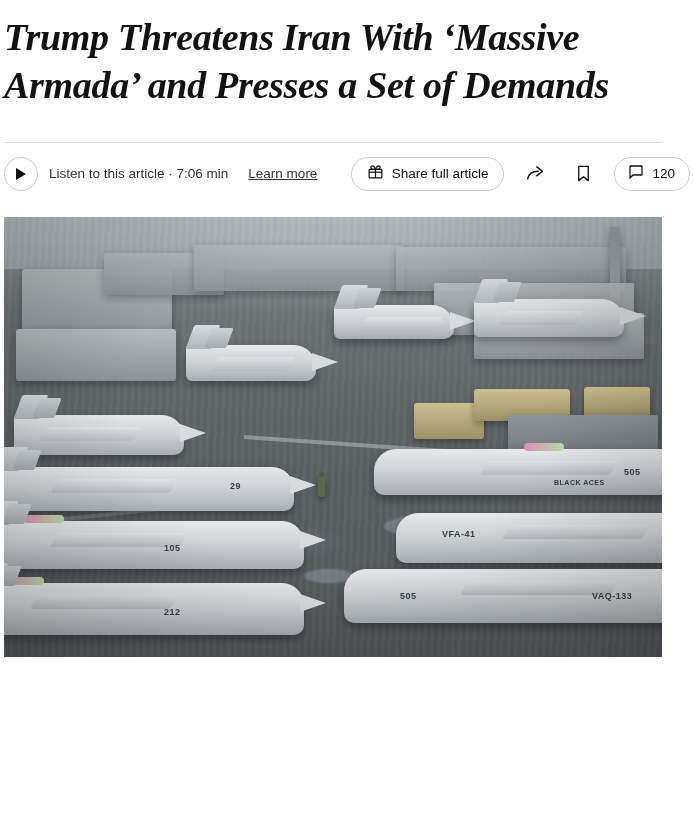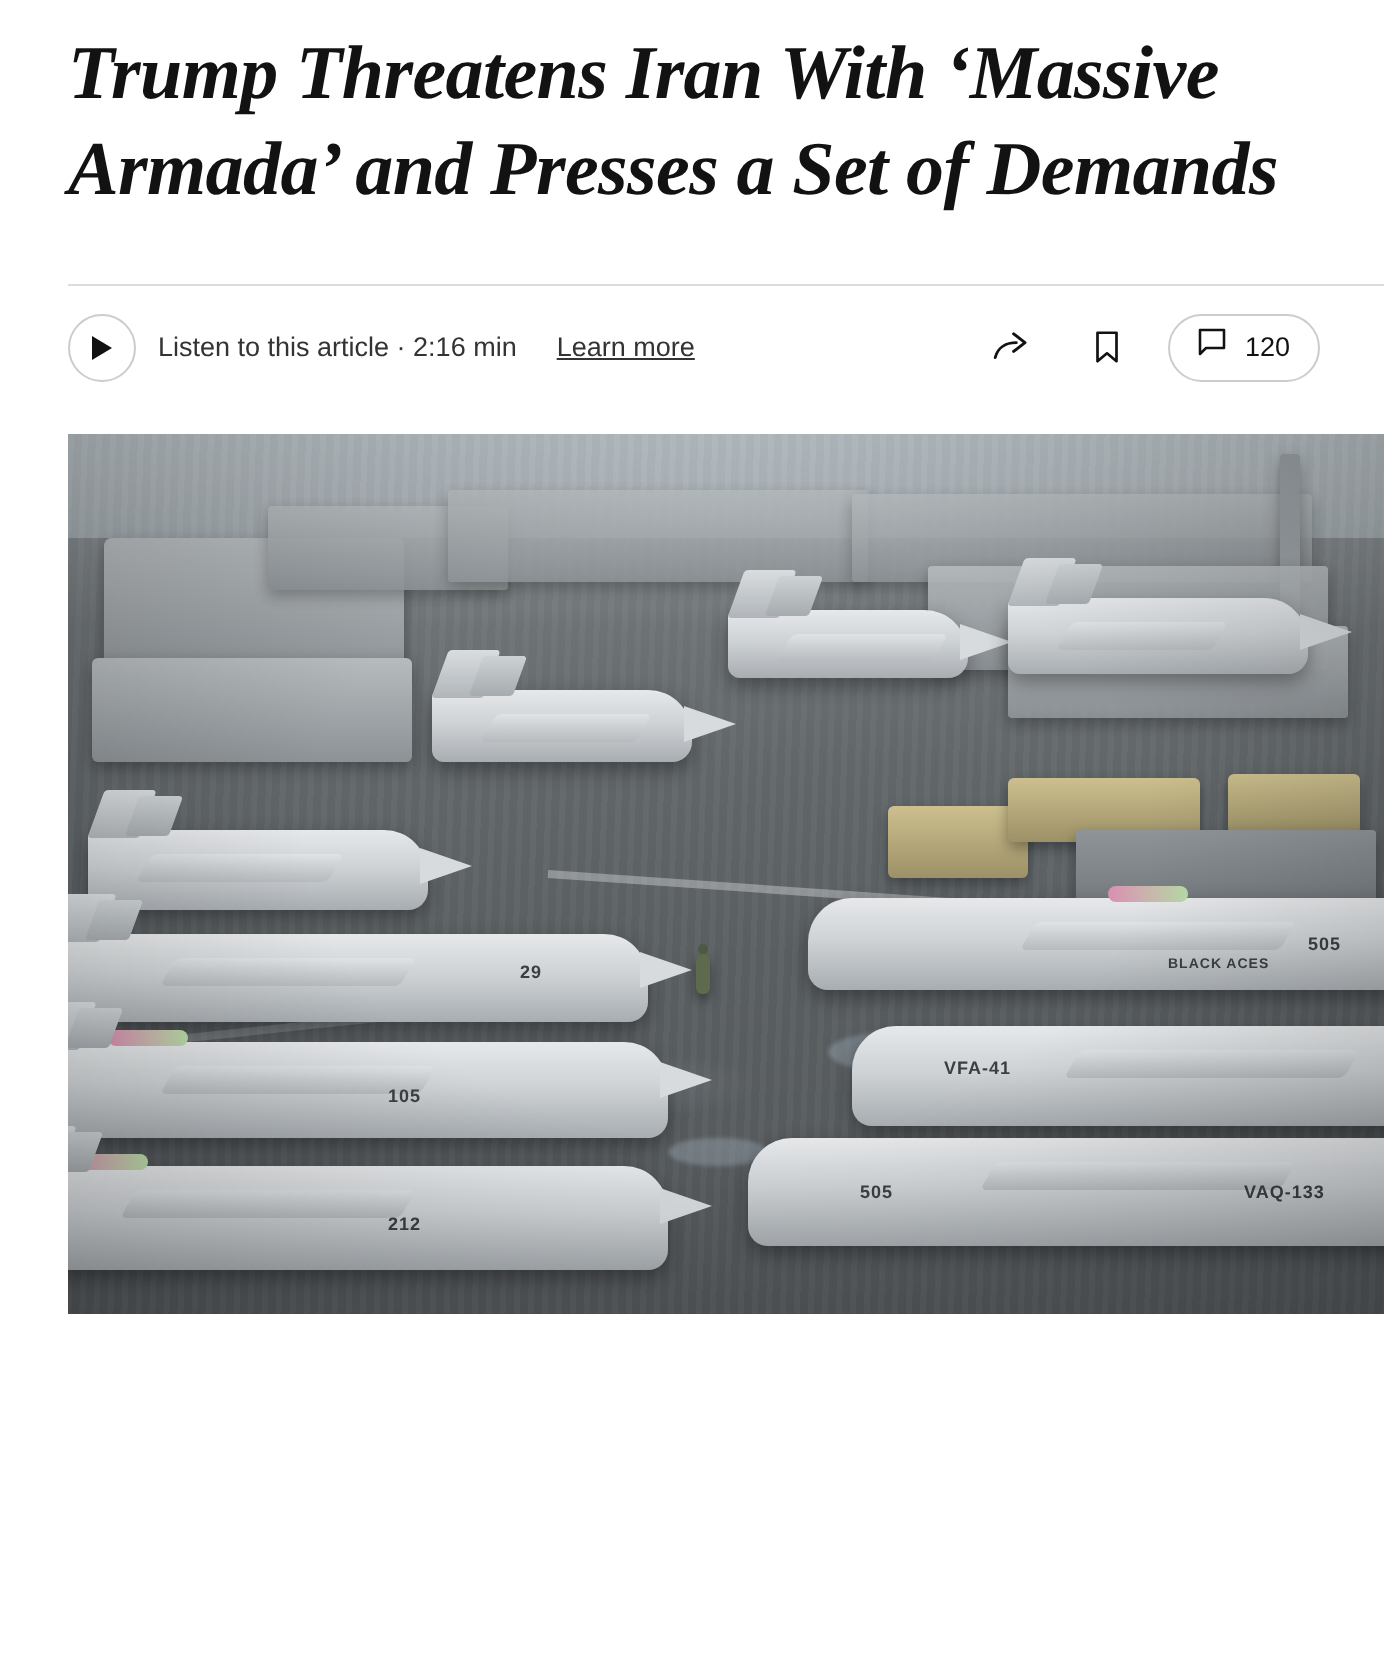--- a/index.html
+++ b/index.html
@@ -10,21 +10,21 @@
   }
   body {
     width: 694px;
     height: 835px;
     overflow: hidden;
     font-family: "Liberation Serif", serif;
     color: #121212;
   }
   .article {
     width: 694px;
-    padding: 0 34px;
+    padding: 0 4px;
   }
   .headline {
     font-family: "Liberation Serif", serif;
     font-weight: bold;
     font-style: italic;
     font-size: 38px;
     line-height: 1.26;
     letter-spacing: -0.3px;
     margin: 14px 0 0 0;
     color: #121212;
@@ -271,26 +271,38 @@
   <div class="divider"></div>
 
   <div class="toolbar">
 
     <div class="listen-group">
       <button class="play-btn" aria-label="Play">
         <svg width="12" height="14" viewBox="0 0 12 14">
           <polygon points="1,1 11,7 1,13" fill="#121212"></polygon>
         </svg>
       </button>
-      <span class="listen-text">Listen to this article · 2:16 min</span>
+      <span class="listen-text">Listen to this article · 7:06 min</span>
       <a class="learn-more">Learn more</a>
     </div>
 
     <div class="toolbar-right">
 
+      <div class="pill">
+        <span>
+          <svg width="17" height="17" viewBox="0 0 24 24" fill="none" stroke="#121212" stroke-width="1.7">
+            <rect x="3" y="9" width="18" height="12" rx="1"></rect>
+            <path d="M3 13h18"></path>
+            <path d="M12 9v12"></path>
+            <path d="M12 9s-1.5-5-4.5-5S5 8 8 9h4z"></path>
+            <path d="M12 9s1.5-5 4.5-5S19 8 16 9h-4z"></path>
+          </svg>
+        </span>
+        <span class="pill-label">Share full article</span>
+      </div>
 
       <button class="icon-btn" aria-label="Share">
         <svg width="21" height="21" viewBox="0 0 24 24" fill="none" stroke="#121212" stroke-width="1.7" stroke-linecap="round" stroke-linejoin="round">
           <path d="M3 18c1.5-6 6.5-8.5 12-8.5"></path>
           <polyline points="13.5,4.5 20,9.5 13.5,14.5"></polyline>
         </svg>
       </button>
 
       <button class="icon-btn" aria-label="Save">
         <svg width="19" height="19" viewBox="0 0 24 24" fill="none" stroke="#121212" stroke-width="1.7" stroke-linejoin="round">

